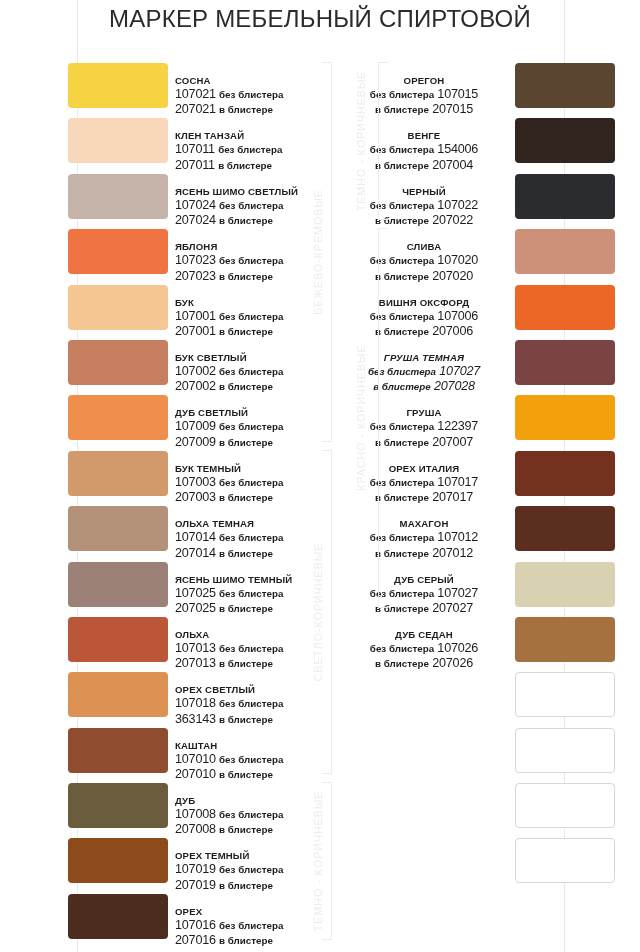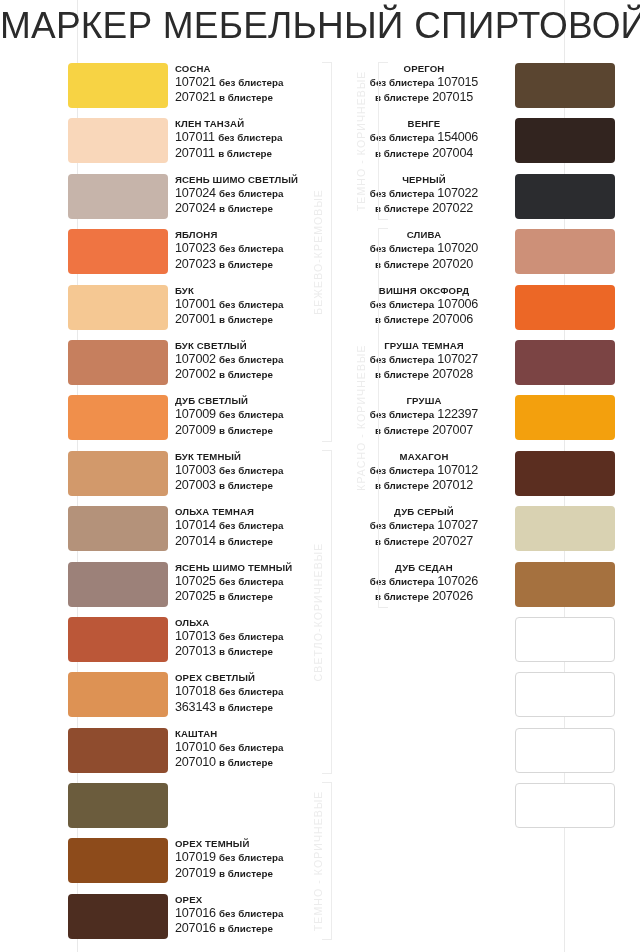--- a/index.html
+++ b/index.html
@@ -22,21 +22,21 @@
   }
   .guide.g1{ left:77px; }
   .guide.g2{ left:564px; }
 
   
   .title-wrap{
     position:absolute; left:0; top:5px; width:640px;
     text-align:center;
   }
   .title{
-    font-size:37px;
+    font-size:24px;
     font-weight:400;
     letter-spacing:.2px;
     color:#2b2b2b;
     white-space:nowrap;
     font-family:"Liberation Sans", sans-serif;
   }
 
   
   .col{ position:absolute; top:62px; }
   .col-left{ left:0; width:330px; }
@@ -53,21 +53,21 @@
     border-radius:4px;
     top:1px;
   }
   .swatch.empty{
     background:#ffffff;
     border:1px solid #d7d7d7;
   }
 
   .txt{
     position:absolute;
-    top:0px;
+    top:12px;
   }
   .name{
     font-size:9.6px;
     font-weight:700;
     color:#1d1d1d;
     letter-spacing:.15px;
     line-height:13px;
     white-space:nowrap;
   }
   .codeline{
@@ -220,20 +220,25 @@
       <div class="row" style="height: 55.4px;">
         <div class="swatch" style="background: rgb(143, 76, 46);"></div>
         <div class="txt">
           <div class="name">КАШТАН</div>
           <div class="codeline"><span class="num">107010</span> <span class="lab">без блистера</span></div>
           <div class="codeline"><span class="num">207010</span> <span class="lab">в блистере</span></div>
         </div>
       </div>
       <div class="row" style="height: 55.4px;">
         <div class="swatch" style="background: rgb(107, 92, 61);"></div>
+        <div class="txt">
+          <div class="name">ДУБ</div>
+          <div class="codeline"><span class="num">107008</span> <span class="lab">без блистера</span></div>
+          <div class="codeline"><span class="num">207008</span> <span class="lab">в блистере</span></div>
+        </div>
       </div>
       <div class="row" style="height: 55.4px;">
         <div class="swatch" style="background: rgb(141, 75, 27);"></div>
         <div class="txt">
           <div class="name">ОРЕХ ТЕМНЫЙ</div>
           <div class="codeline"><span class="num">107019</span> <span class="lab">без блистера</span></div>
           <div class="codeline"><span class="num">207019</span> <span class="lab">в блистере</span></div>
         </div>
       </div>
       <div class="row" style="height: 55.4px;">
@@ -279,34 +284,42 @@
         </div>
       </div>
       <div class="row" style="height: 55.4px;">
         <div class="swatch" style="background: rgb(236, 103, 38);"></div>
         <div class="txt">
           <div class="name">ВИШНЯ ОКСФОРД</div>
           <div class="codeline"><span class="lab">без блистера</span> <span class="num">107006</span></div>
           <div class="codeline"><span class="lab">в блистере</span> <span class="num">207006</span></div>
         </div>
       </div>
-      <div class="row" style="height: 55.4px;">
+      <div class="row" style="height: 55.4px; font-style: italic;">
         <div class="swatch" style="background: rgb(123, 68, 68);"></div>
         <div class="txt">
           <div class="name">ГРУША ТЕМНАЯ</div>
           <div class="codeline"><span class="lab">без блистера</span> <span class="num">107027</span></div>
           <div class="codeline"><span class="lab">в блистере</span> <span class="num">207028</span></div>
         </div>
       </div>
       <div class="row" style="height: 55.4px;">
         <div class="swatch" style="background: rgb(243, 160, 13);"></div>
         <div class="txt">
           <div class="name">ГРУША</div>
           <div class="codeline"><span class="lab">без блистера</span> <span class="num">122397</span></div>
           <div class="codeline"><span class="lab">в блистере</span> <span class="num">207007</span></div>
+        </div>
+      </div>
+      <div class="row" style="height: 55.4px;">
+        <div class="swatch" style="background: rgb(117, 49, 31);"></div>
+        <div class="txt">
+          <div class="name">ОРЕХ ИТАЛИЯ</div>
+          <div class="codeline"><span class="lab">без блистера</span> <span class="num">107017</span></div>
+          <div class="codeline"><span class="lab">в блистере</span> <span class="num">207017</span></div>
         </div>
       </div>
       <div class="row" style="height: 55.4px;">
         <div class="swatch" style="background: rgb(91, 46, 32);"></div>
         <div class="txt">
           <div class="name">МАХАГОН</div>
           <div class="codeline"><span class="lab">без блистера</span> <span class="num">107012</span></div>
           <div class="codeline"><span class="lab">в блистере</span> <span class="num">207012</span></div>
         </div>
       </div>

